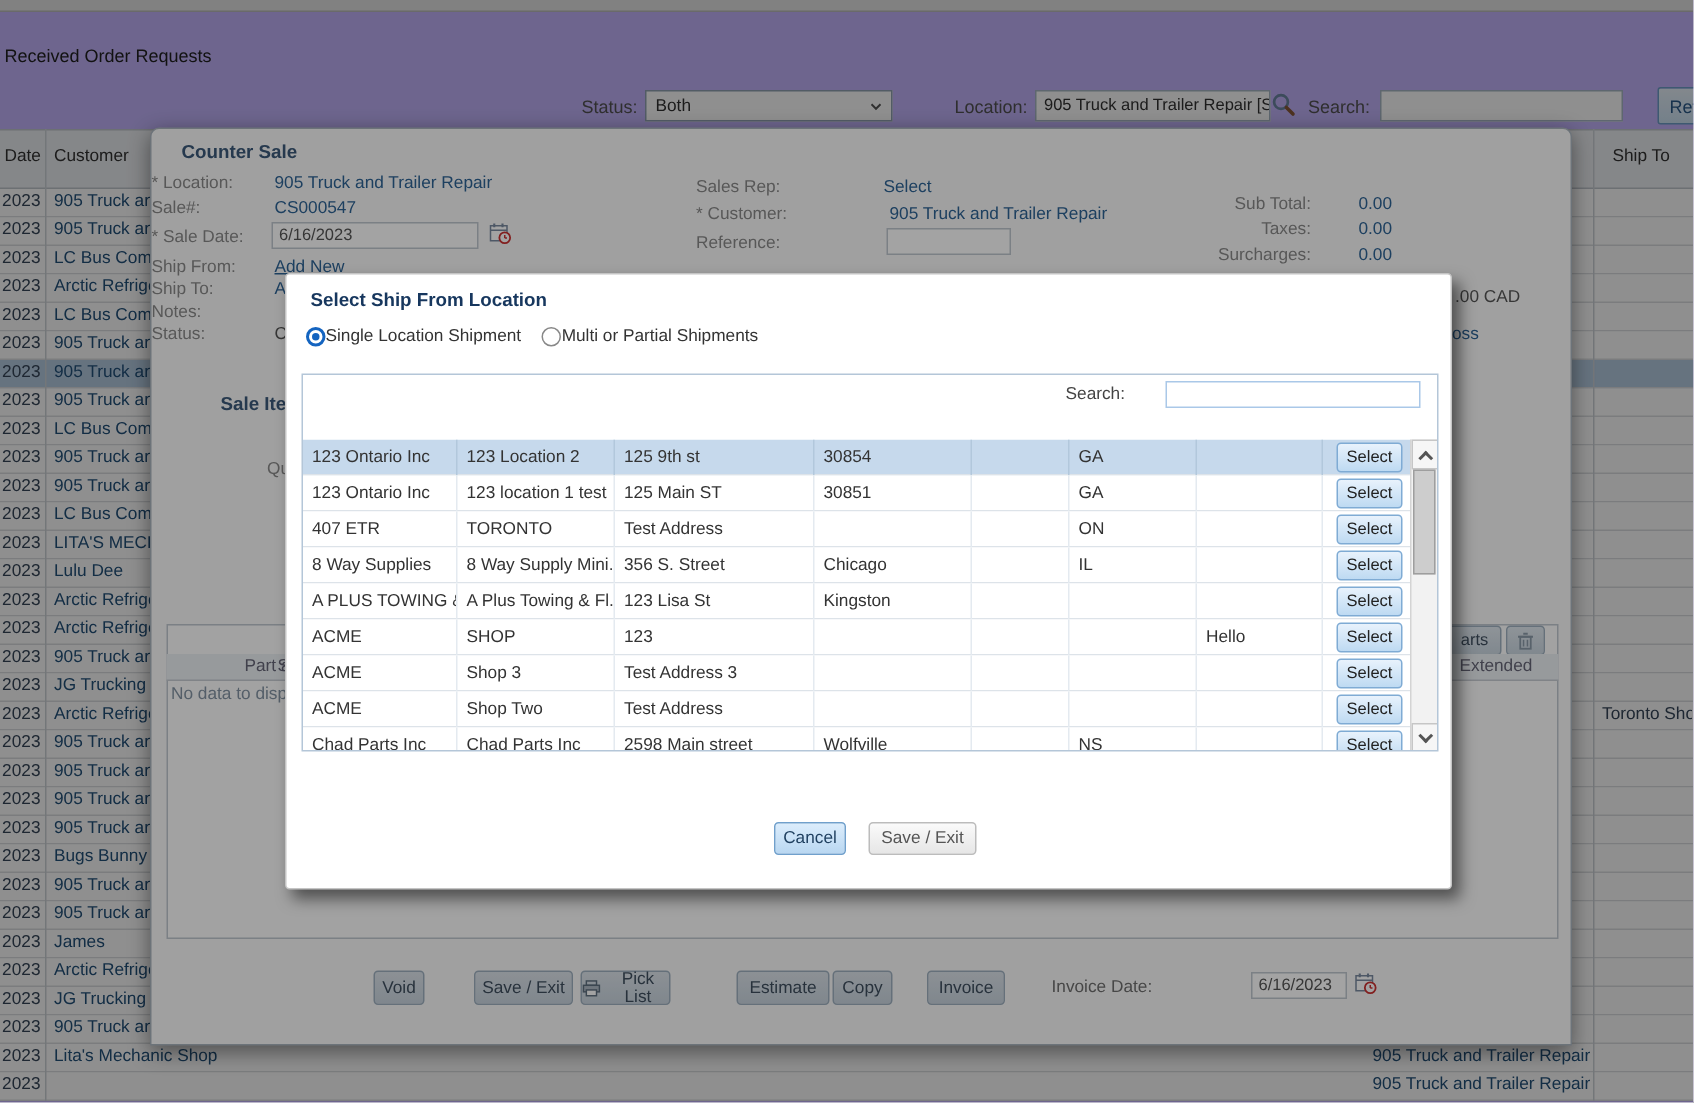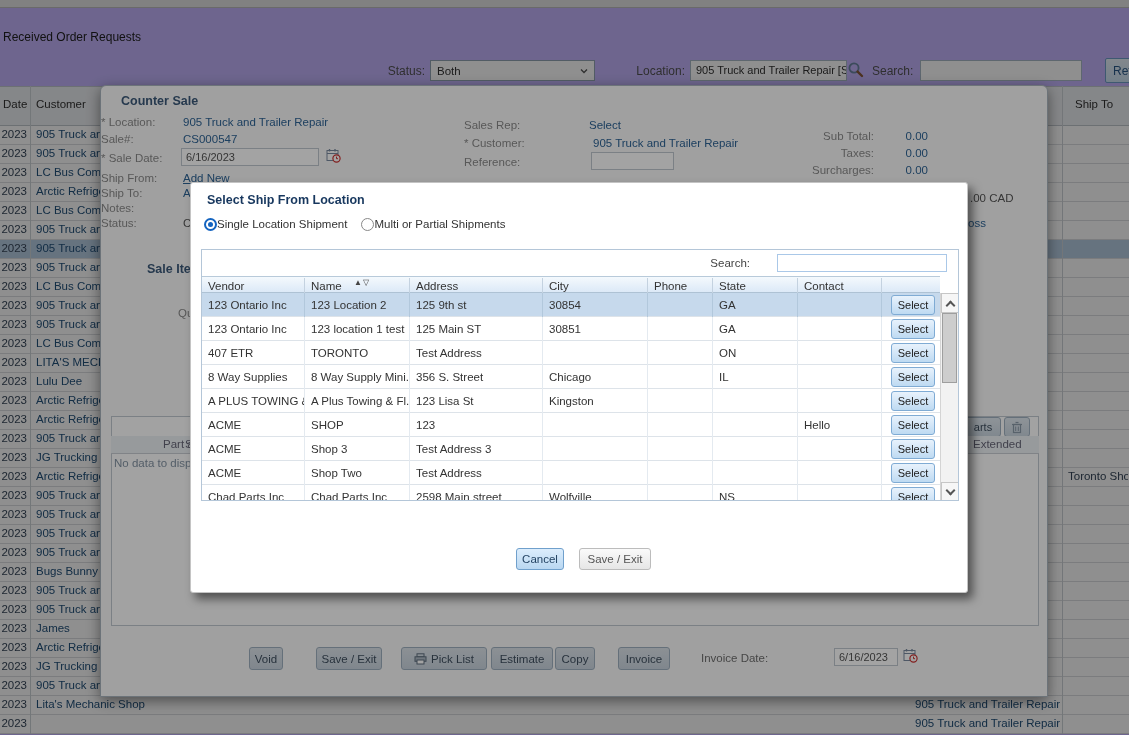--- a/index.html
+++ b/index.html
@@ -317,21 +317,21 @@
     </button>
     <div class="grid-head">
       <span style="left:30px;margin-left:44px;">Seq</span>
       <span style="left:52px;">Part an</span>
       <span style="left:862px;">Extended</span>
     </div>
     <span class="nodata">No data to display</span>
 
     <button class="footer-btn" style="left:148px; width:34px;">Void</button>
     <button class="footer-btn" style="left:215px; width:66px;">Save / Exit</button>
-    <button class="footer-btn" style="left:300px; width:86px;">
+    <button class="footer-btn" style="left:286px; width:60px;">
       <svg width="13" height="12" viewBox="0 0 13 12">
         <rect x="3" y="0.8" width="7" height="3" fill="none" stroke="#5f6f7f" stroke-width="1"></rect>
         <rect x="1" y="3.8" width="11" height="4.5" fill="#aeb9c4" stroke="#5f6f7f" stroke-width="1"></rect>
         <rect x="3" y="7" width="7" height="4" fill="#fff" stroke="#5f6f7f" stroke-width="1"></rect>
       </svg>
       <span>Pick List</span>
     </button>
     <button class="footer-btn" style="left:390px; width:62px;">Estimate</button>
     <button class="footer-btn" style="left:454px; width:40px;">Copy</button>
     <button class="footer-btn" style="left:517px; width:52px;">Invoice</button>
@@ -357,31 +357,20 @@
       <span class="radio on"></span>
       <span class="radio-label">Single Location Shipment</span>
       <span class="radio"></span>
       <span class="radio-label">Multi or Partial Shipments</span>
     </div>
 
     <div class="mcontainer">
       <span class="msearch-label">Search:</span>
       <input class="msearch-input" value="" style="">
 
-      <div class="mthead">
-        <span class="hc" style="left:0; width:103px;">Vendor</span>
-        <span class="hc" style="left:103px; width:105px;">Name</span>
-        <span class="sorticons">▲▽</span>
-        <span class="hc" style="left:208px; width:133px;">Address</span>
-        <span class="hc" style="left:341px; width:105px;">City</span>
-        <span class="hc" style="left:446px; width:65px;">Phone</span>
-        <span class="hc" style="left:511px; width:85px;">State</span>
-        <span class="hc" style="left:596px; width:84px;">Contact</span>
-        <span class="hc" style="left:680px; width:58px; border-right:none;"></span>
-      </div>
 
       <div class="mrows" id="modal-rows">
           <div class="m-row selected">
             <span class="mc" style="left: 0px; width: 103px;">123 Ontario Inc</span>
             <span class="mc" style="left: 103px; width: 105px; text-align: center;">123 Location 2</span>
             <span class="mc" style="left: 208px; width: 133px;">125 9th st</span>
             <span class="mc" style="left: 341px; width: 105px;">30854</span>
             <span class="mc" style="left: 446px; width: 65px;"></span>
             <span class="mc" style="left: 511px; width: 85px;">GA</span>
             <span class="mc" style="left: 596px; width: 84px;"></span>

